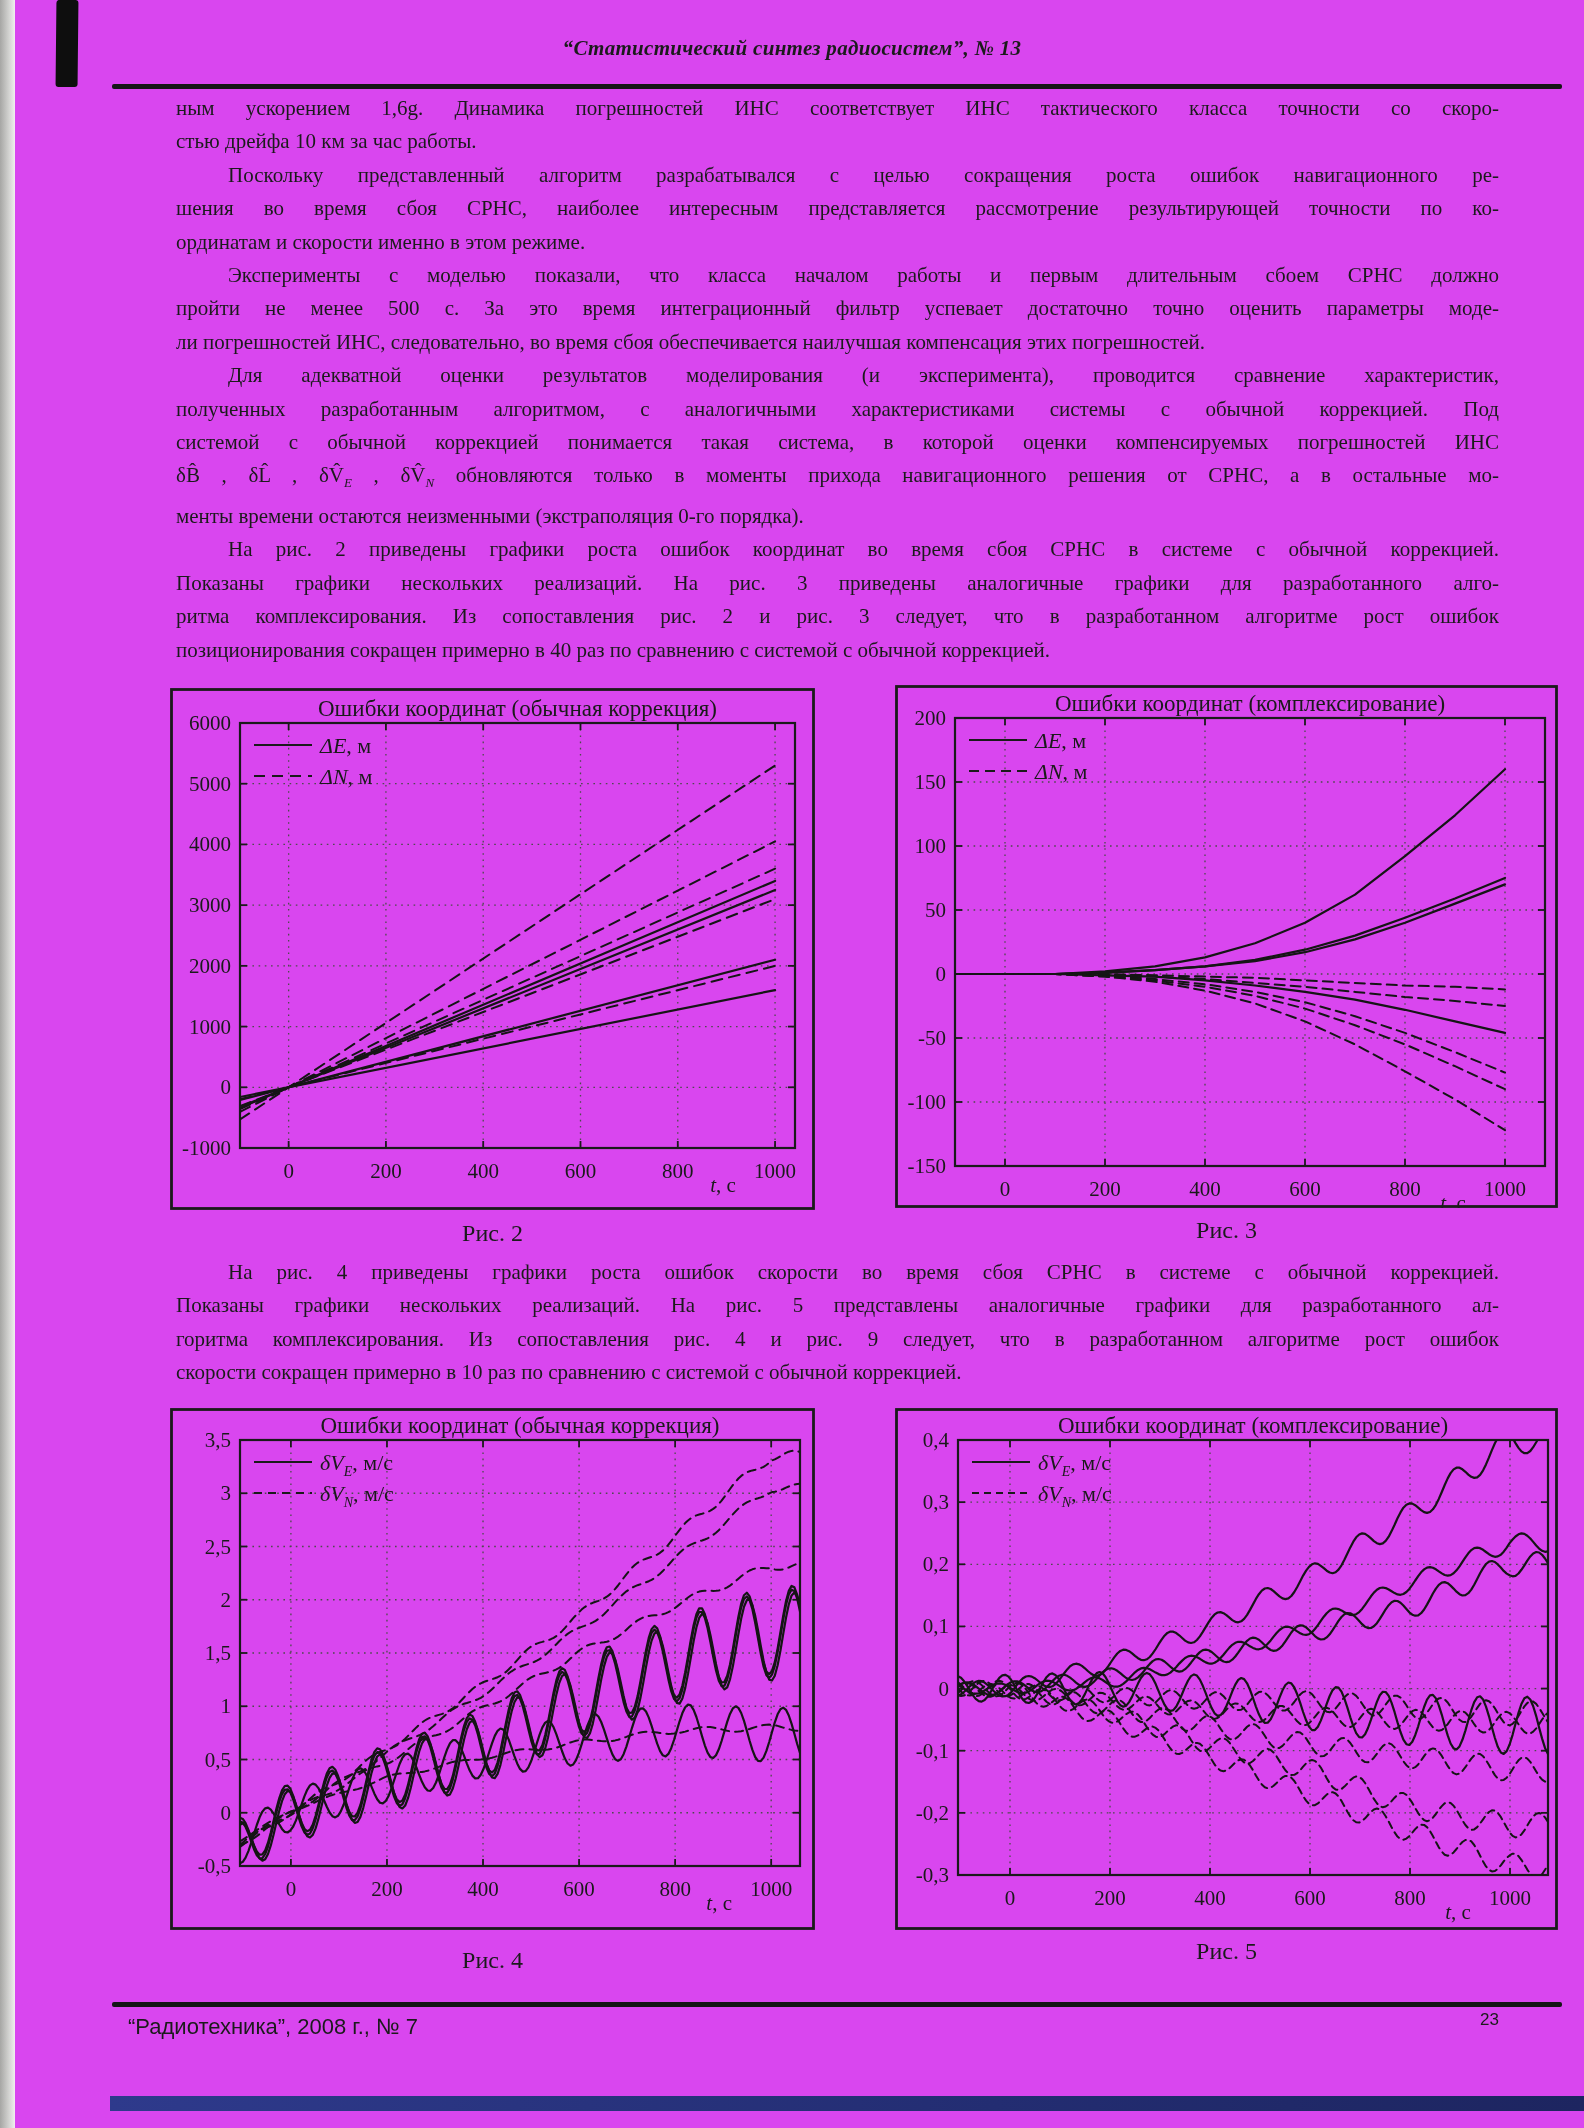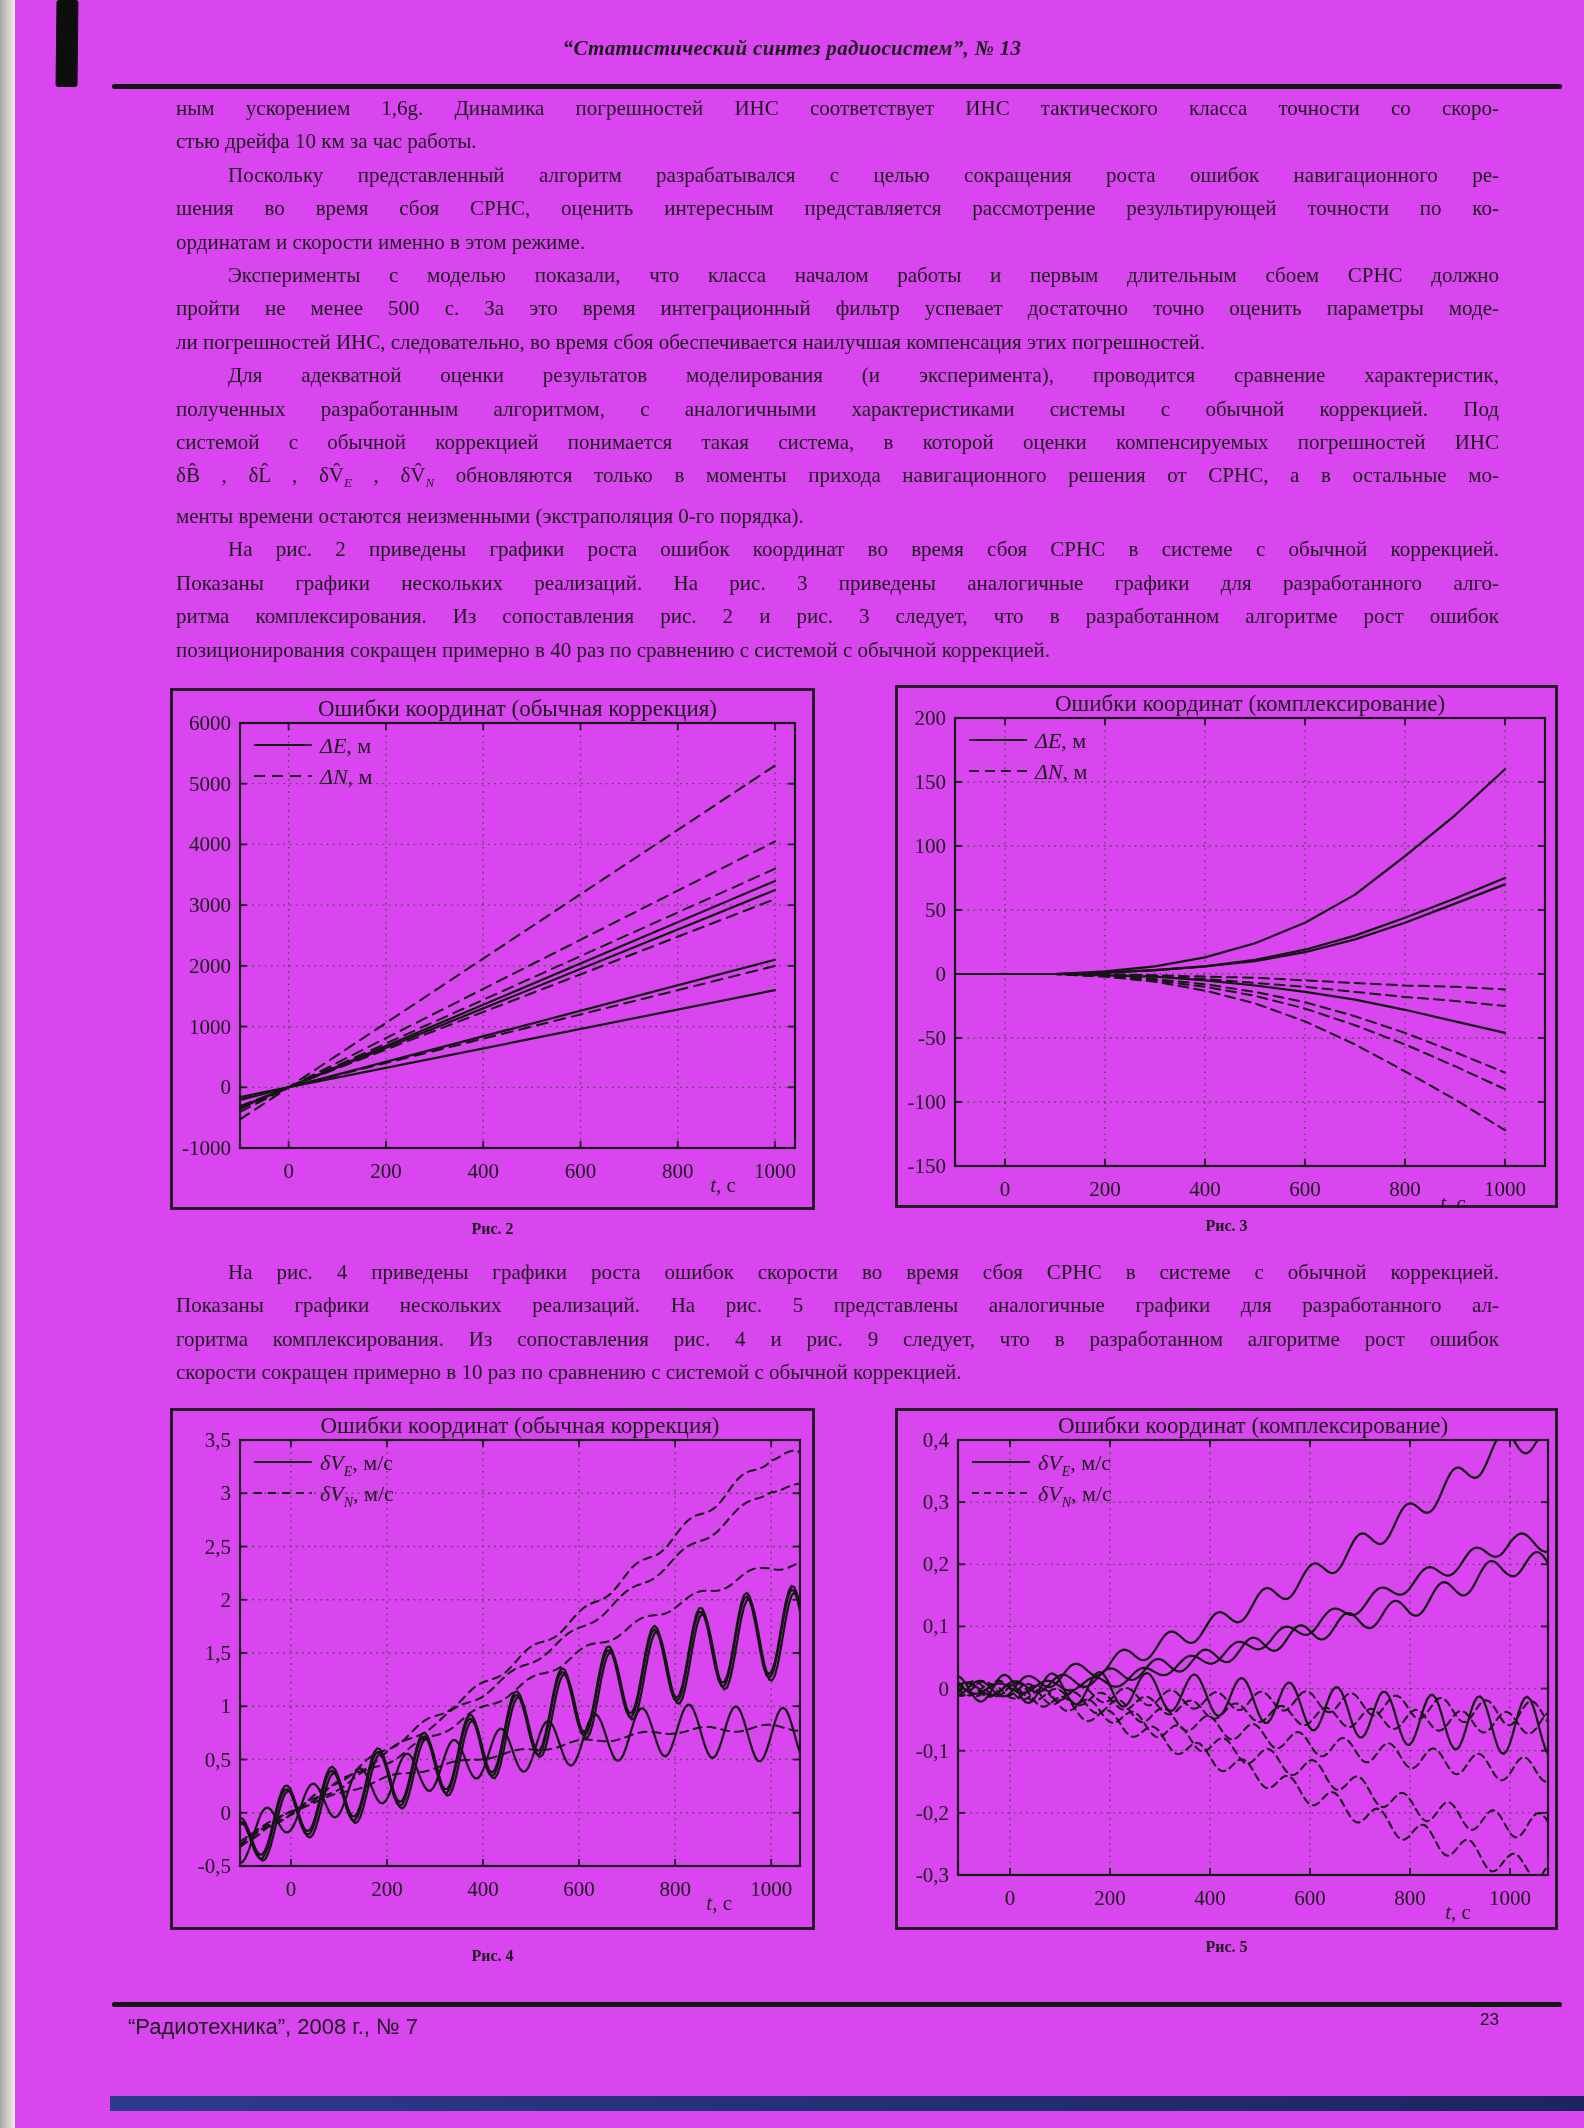--- a/index.html
+++ b/index.html
@@ -31,21 +31,21 @@
   .tline.tlast{text-align-last:left;}
   .tline.tindent{text-indent:52px;}
   .tline sub{font-size:13px;font-style:italic;}
   
   .figure{position:absolute;}
   #fig2{left:170px;top:688px;width:645px;height:522px;}
   #fig3{left:895px;top:685px;width:663px;height:523px;}
   #fig4{left:170px;top:1408px;width:645px;height:522px;}
   #fig5{left:895px;top:1408px;width:663px;height:522px;}
   .figure svg{display:block;width:100%;height:100%;}
-  .caption{position:absolute;text-align:center;font-size:16px;font-weight:bold;}
+  .caption{position:absolute;text-align:center;font-size:24px;font-weight:normal;}
   #cap2{left:170px;top:1220px;width:645px;}
   #cap3{left:895px;top:1217px;width:663px;}
   #cap4{left:170px;top:1938px;width:645px;margin-top:9px;}
   #cap5{left:895px;top:1938px;width:663px;}
 </style>
 </head>
 <body>
 
 <div id="page">
   <div class="left-strip"></div>
@@ -54,21 +54,21 @@
   <div class="header-title">“Статистический синтез радиосистем”, № 13</div>
   <div class="rule hdr"></div>
 
   <div class="textcol" id="textcol-a">
     <div class="para">
         <div class="tline">ным ускорением 1,6g. Динамика погрешностей ИНС соответствует ИНС тактического класса точности со скоро-</div>
         <div class="tline tlast">стью дрейфа 10 км за час работы.</div>
       </div>
     <div class="para">
         <div class="tline tindent">Поскольку представленный алгоритм разрабатывался с целью сокращения роста ошибок навигационного ре-</div>
-        <div class="tline">шения во время сбоя СРНС, оценить интересным представляется рассмотрение результирующей точности по ко-</div>
+        <div class="tline">шения во время сбоя СРНС, наиболее интересным представляется рассмотрение результирующей точности по ко-</div>
         <div class="tline tlast">ординатам и скорости именно в этом режиме.</div>
       </div>
     <div class="para">
         <div class="tline tindent">Эксперименты с моделью показали, что класса началом работы и первым длительным сбоем СРНС должно</div>
         <div class="tline">пройти не менее 500 с. За это время интеграционный фильтр успевает достаточно точно оценить параметры моде-</div>
         <div class="tline tlast">ли погрешностей ИНС, следовательно, во время сбоя обеспечивается наилучшая компенсация этих погрешностей.</div>
       </div>
     <div class="para">
         <div class="tline tindent">Для адекватной оценки результатов моделирования (и эксперимента), проводится сравнение характеристик,</div>
         <div class="tline">полученных разработанным алгоритмом, с аналогичными характеристиками системы с обычной коррекцией. Под</div>

